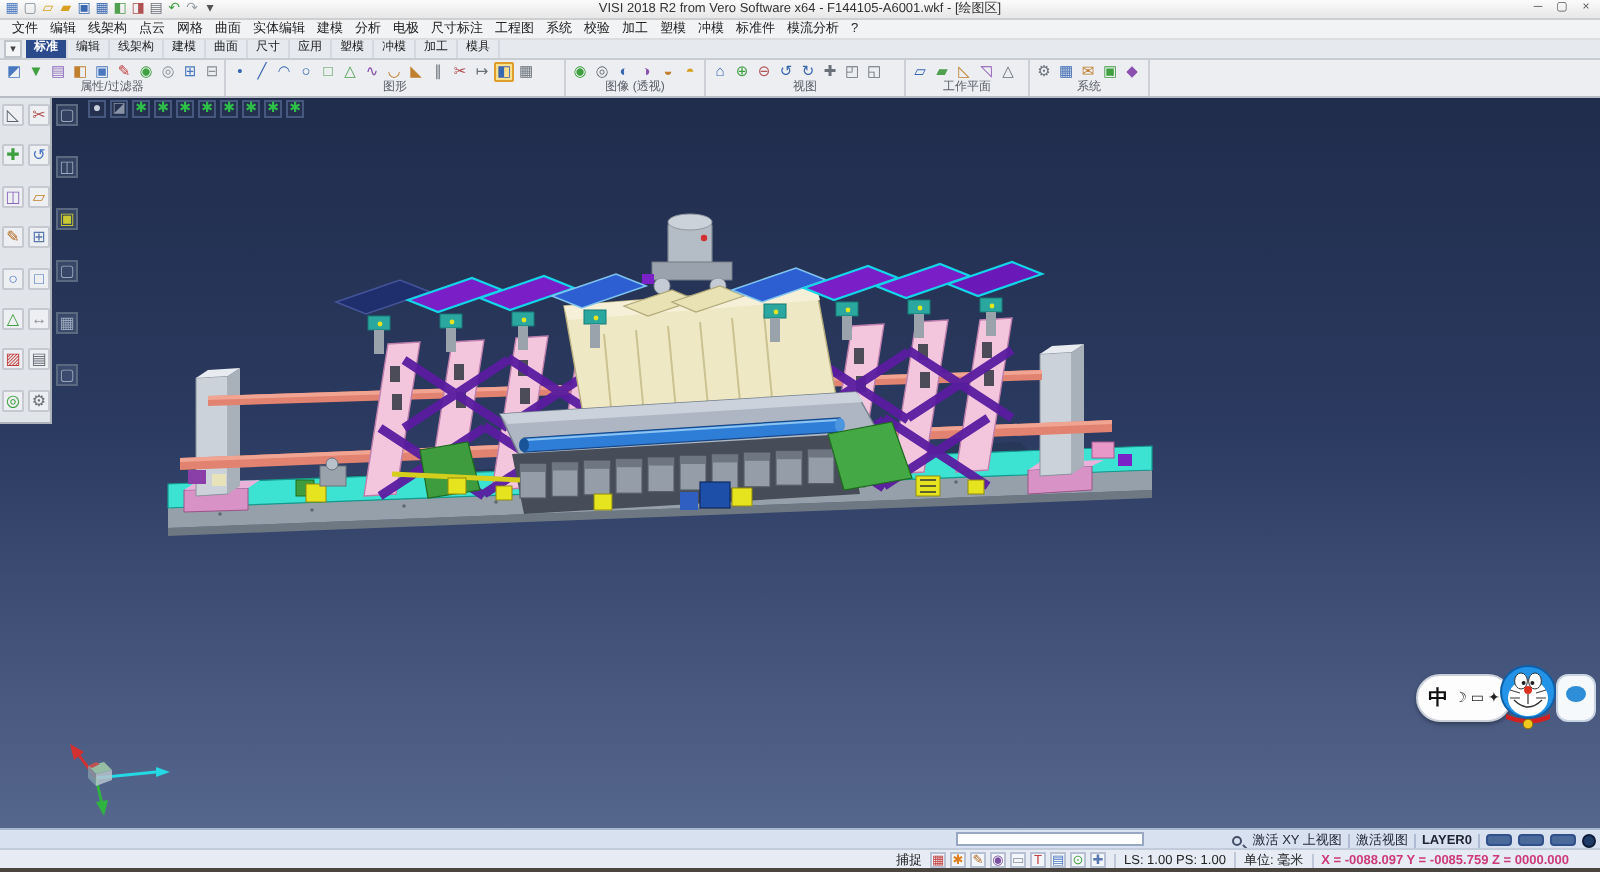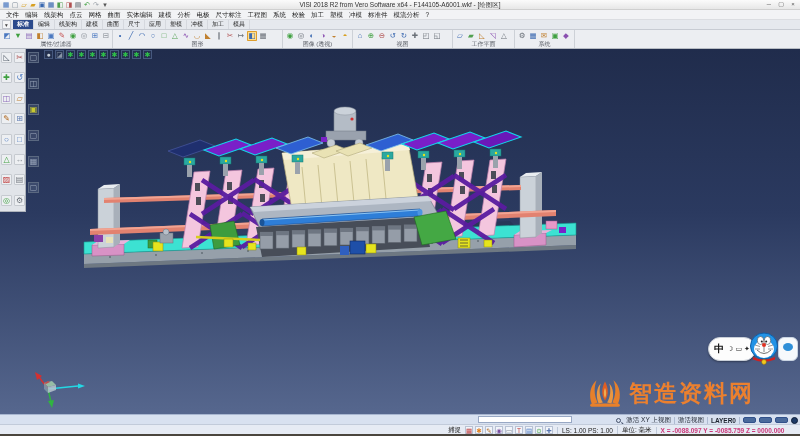--- a/index.html
+++ b/index.html
@@ -502,32 +502,20 @@
       <line x1="16" y1="22" x2="7" y2="10" stroke="#D43030" stroke-width="1.4"></line>
       <polygon points="3,5 10,9 5,13" fill="#D43030"></polygon>
       <line x1="16" y1="22" x2="19" y2="35" stroke="#30B440" stroke-width="1.4"></line>
       <polygon points="16,34 20,41 22,33" fill="#30B440"></polygon>
       <polygon points="12,16 20,14 24,18 16,20" fill="#9EC8A8" opacity="0.9"></polygon>
       <polygon points="12,16 16,20 16,26 12,22" fill="#7E98A8" opacity="0.85"></polygon>
       <polygon points="16,20 24,18 24,23 16,26" fill="#B6C4CE" opacity="0.85"></polygon>
       <polygon points="12,16 16,14 18,15 14,17" fill="#C05050"></polygon>
     </svg>
 
-    <div id="watermark">
-      <svg width="38" height="36" viewBox="0 0 36 34">
-        <path d="M6,28 C2,20 4,10 10,5 C7,13 8,20 11,26 Z" fill="#F08226"></path>
-        <path d="M12,27 C9,20 10,12 14,8 C12,14 13,21 16,26 Z" fill="#F49A3E"></path>
-        <path d="M30,28 C34,20 32,10 26,5 C29,13 28,20 25,26 Z" fill="#F08226"></path>
-        <path d="M24,27 C27,20 26,12 22,8 C24,14 23,21 20,26 Z" fill="#F49A3E"></path>
-        <path d="M18,6 C15,12 14,18 18,24 C22,18 21,12 18,6 Z" fill="#E85E1E"></path>
-        <path d="M18,12 C16.5,15 16.5,19 18,22 C19.5,19 19.5,15 18,12 Z" fill="#F8B050"></path>
-        <rect x="4" y="27" width="28" height="3" rx="1.5" fill="#F08226"></rect>
-      </svg>
-      <span class="wmtext">智造资料网</span>
-    </div>
 
     <div id="ime">
       <span class="imesticker"></span>
       <div class="imepill">
         <span class="imelang">中</span>
         <span style="display:flex;gap:2px;">
 
         <span class="imeico">☽</span>
             <span class="imeico">▭</span>
             <span class="imeico">✦</span>

